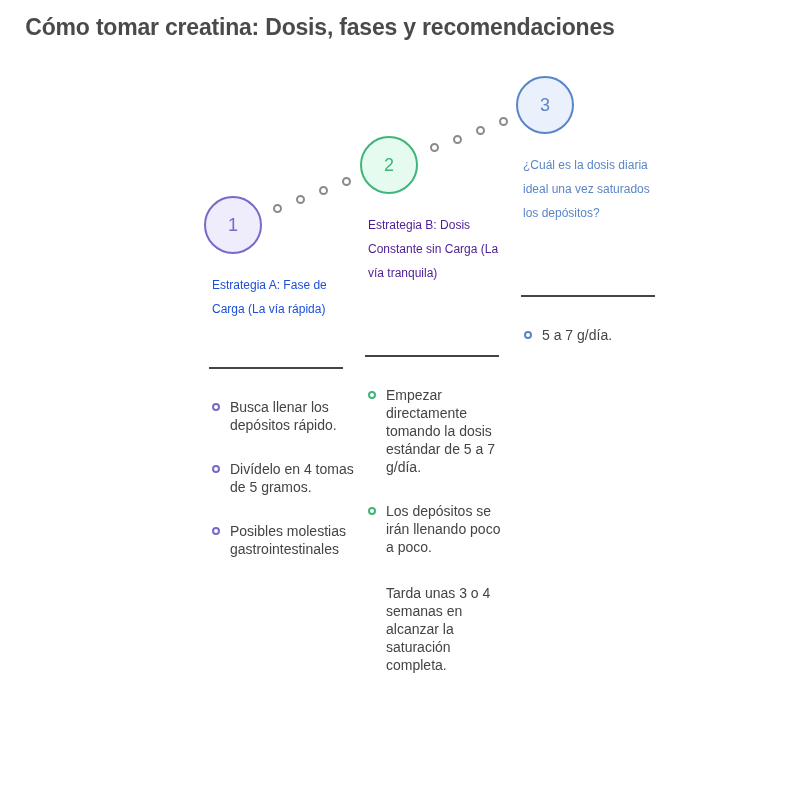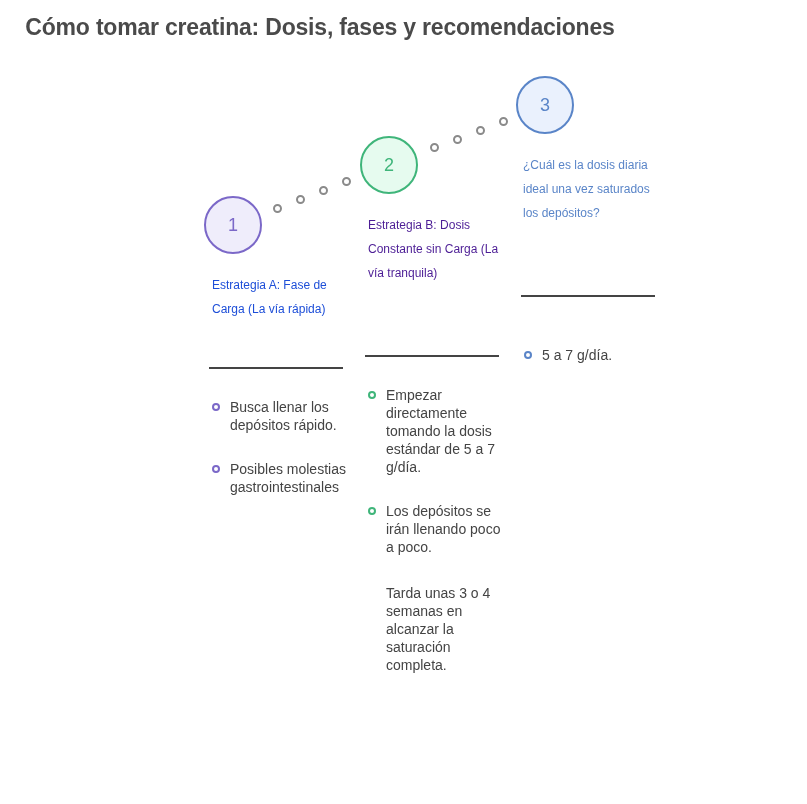--- a/index.html
+++ b/index.html
@@ -44,23 +44,24 @@
 <div class="heading" style="left:212px;top:273px;width:140px;color:#1d4ed8;">Estrategia A: Fase de Carga (La vía rápida)</div>
 <div class="heading" style="left:368px;top:213px;width:135px;color:#4c1d95;">Estrategia B: Dosis Constante sin Carga (La vía tranquila)</div>
 <div class="heading" style="left:523px;top:153px;width:130px;color:#5a85c8;">¿Cuál es la dosis diaria ideal una vez saturados los depósitos?</div>
 
 <div class="rule" style="left:209px;top:367px;width:134px;"></div>
 <div class="rule" style="left:365px;top:355px;width:134px;"></div>
 <div class="rule" style="left:521px;top:295px;width:134px;"></div>
 
 <ul class="bullets" style="left:212px;top:398px;width:145px;">
   <li><span class="bullet" style="border-color:#7b68c8;"></span><span>Busca llenar los depósitos rápido.</span></li>
+  <li><span class="bullet" style="border-color:#7b68c8;"></span><span>Divídelo en 4 tomas de 5 gramos.</span></li>
   <li><span class="bullet" style="border-color:#7b68c8;"></span><span>Posibles molestias gastrointestinales</span></li>
 </ul>
 
 <ul class="bullets" style="left:368px;top:386px;width:137px;">
   <li><span class="bullet" style="border-color:#3fb57a;"></span><span>Empezar directamente tomando la dosis estándar de 5 a 7 g/día.</span></li>
   <li><span class="bullet" style="border-color:#3fb57a;"></span><span>Los depósitos se irán llenando poco a poco.</span><span class="sub">Tarda unas 3 o 4 semanas en alcanzar la saturación completa.</span></li>
 </ul>
 
-<ul class="bullets" style="left:524px;top:326px;width:135px;margin-top:20px;">
+<ul class="bullets" style="left:524px;top:326px;width:135px;">
   <li><span class="bullet" style="border-color:#5a85c8;"></span><span>5 a 7 g/día.</span></li>
 </ul>
 
 </body></html>

